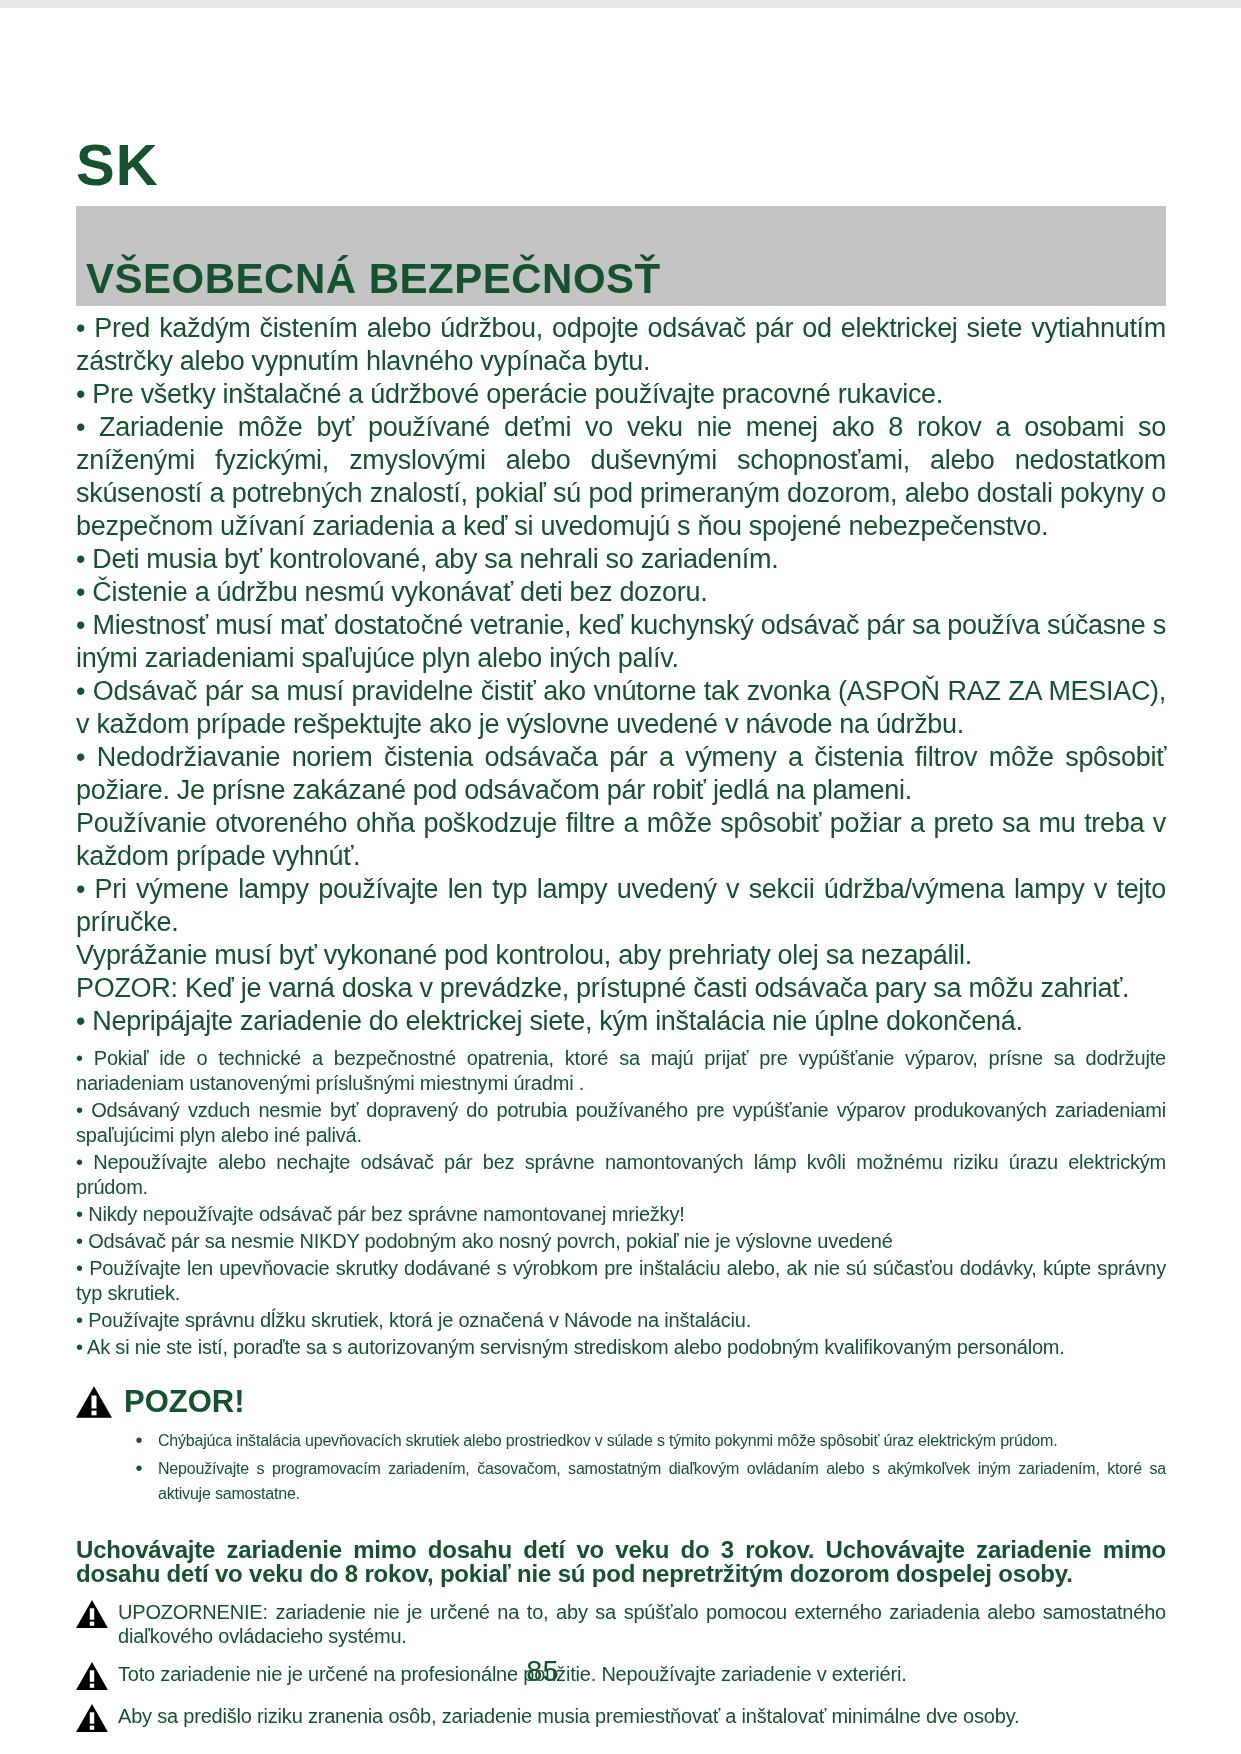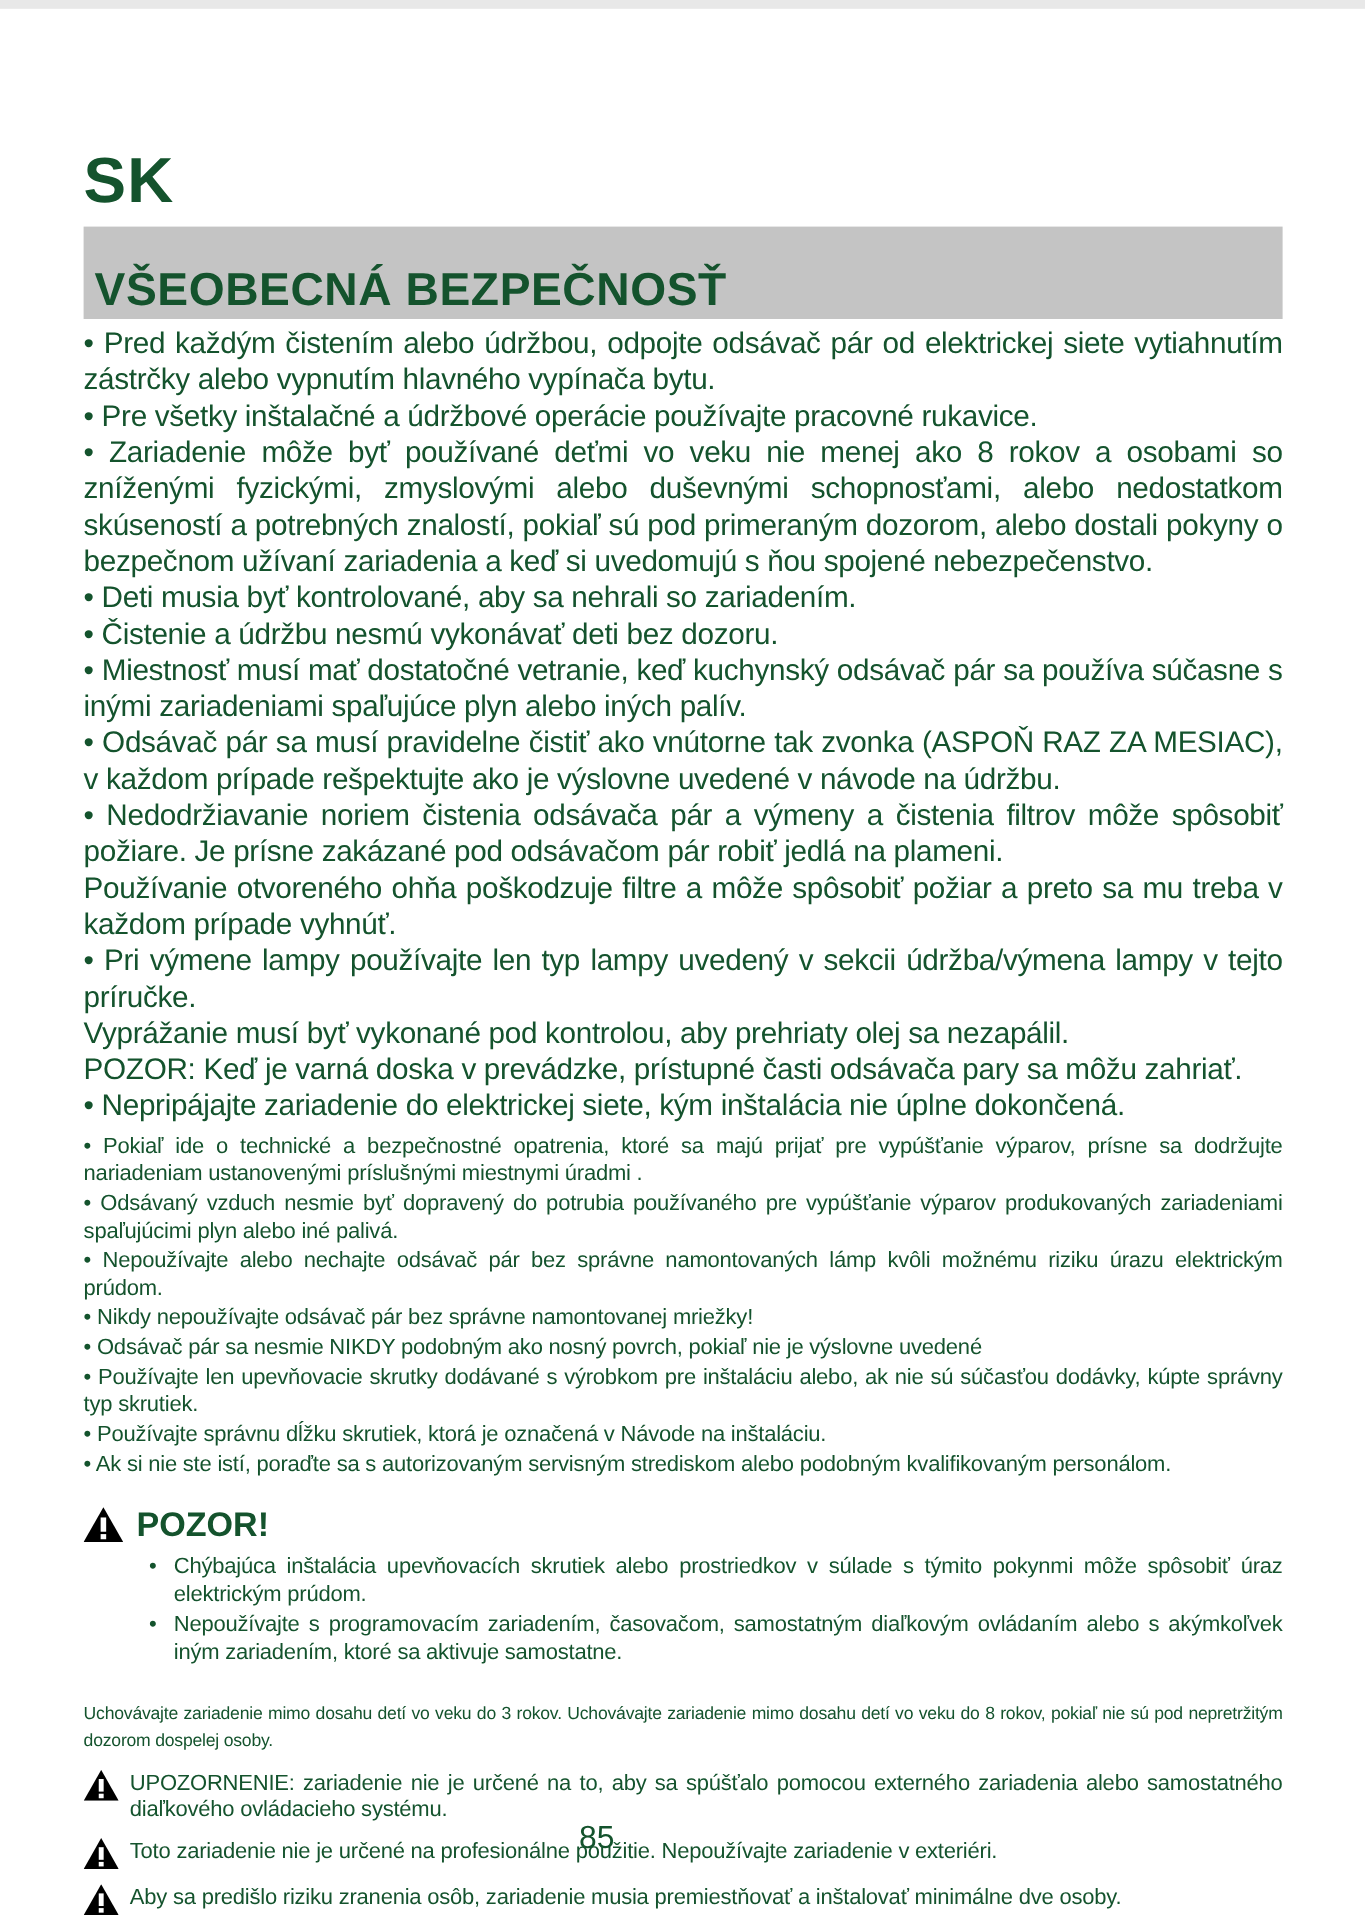--- a/index.html
+++ b/index.html
@@ -7,21 +7,21 @@
     width:1241px;height:1754px;background:#ffffff;position:relative;
     font-family:"Liberation Sans", sans-serif;color:#14532d;overflow:hidden;
     margin:8px auto;box-sizing:border-box;
   }
   .content{position:absolute;left:76px;top:0;width:1090px;}
   .lang-code{
     margin-top:128px;font-size:58px;font-weight:bold;line-height:1;
     letter-spacing:1px;
   }
   .banner{
-    margin-top:12px;height:84px;background:#c4c4c4;
+    margin-top:12px;height:100px;background:#c4c4c4;
     display:flex;align-items:flex-end;padding:0 10px 6px 10px;box-sizing:border-box;
   }
   .banner-title{
     font-size:42px;font-weight:bold;line-height:1;letter-spacing:0.5px;
   }
   .body-text{margin-top:6px;}
   .body-text p{
     margin:0;font-size:27px;line-height:33px;text-align:justify;
     letter-spacing:-0.3px;
   }
@@ -30,24 +30,25 @@
     margin:0 0 2px 0;font-size:20px;line-height:25px;text-align:justify;
     letter-spacing:-0.2px;
   }
   .pozor{margin-top:26px;}
   .pozor-heading{display:flex;align-items:flex-start;gap:12px;}
   .pozor-heading .tri{width:36px;height:32px;flex:0 0 auto;}
   .pozor-title{font-size:31px;font-weight:bold;line-height:1;}
   .pozor-list{margin-top:10px;padding-left:50px;}
   .pozor-item{display:flex;gap:6px;margin-bottom:3px;}
   .pozor-item .dot{flex:0 0 26px;font-size:20px;line-height:25px;text-align:center;}
-  .pozor-item .txt{flex:1;font-size:20px;line-height:25px;text-align:justify;letter-spacing:-0.2px;}
+  .pozor-item .txt{flex:1;font-size:16px;line-height:25px;text-align:justify;letter-spacing:-0.2px;}
   .keep-away{
-    margin-top:32px;font-size:16px;line-height:24px;text-align:justify;
+    margin-top:32px;font-size:24px;line-height:24px;text-align:justify;
     letter-spacing:-0.2px;
+    font-weight:bold;
   }
   .warn-row{display:flex;align-items:flex-start;gap:10px;margin-top:14px;justify-content:flex-end;}
   .warn-row .tri{width:32px;height:28px;flex:0 0 auto;margin-top:0;}
   .warn-row .txt{
     flex:1;font-size:20px;line-height:24px;text-align:justify;letter-spacing:-0.2px;
   }
   .warn-row.single .txt{text-align:left;}
   .page-number{
     position:absolute;left:0;width:1085px;top:1646px;text-align:center;
     font-size:29px;line-height:1.2;

